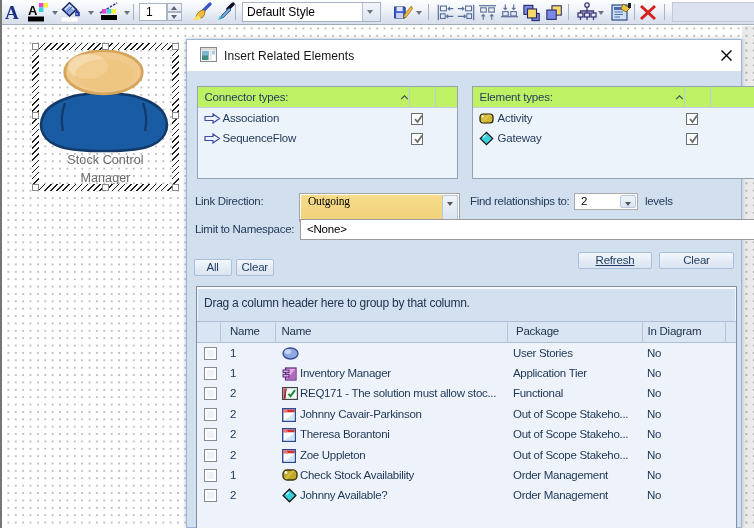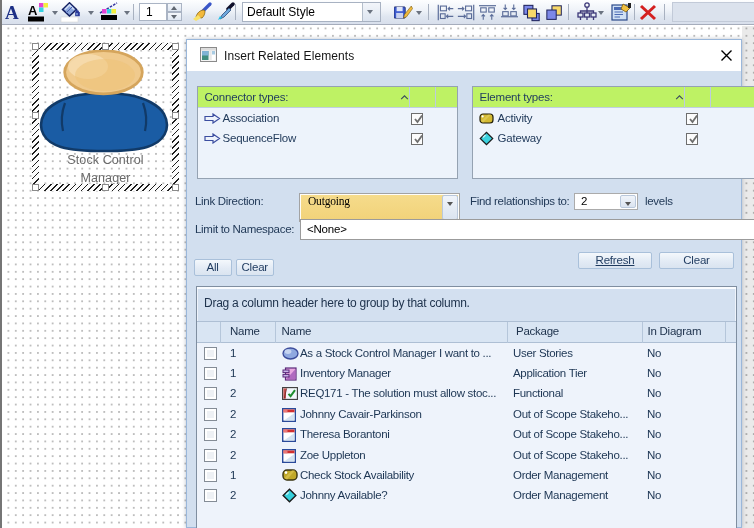--- a/index.html
+++ b/index.html
@@ -361,21 +361,20 @@
       <div class="hsep" style="left:528px"></div>
     </div>
     <div id="growc">
         <div class="grow" style="top:56.5px">
           <div class="gcb"></div>
           <span class="dep">1</span>
           <svg class="ric" width="17" height="13" viewBox="0 0 17 13">
             <ellipse cx="8.5" cy="6.5" rx="7.5" ry="5.5" fill="#8fa8e0" stroke="#3a4a9a" stroke-width="1.3"></ellipse>
             <ellipse cx="6" cy="4.6" rx="3.4" ry="2.4" fill="#c6d4f0"></ellipse>
           </svg>
-          <span class="nm">As a Stock Control Manager I want to ...</span>
           <span class="pk">User Stories</span>
           <span class="nd">No</span>
         </div>
         <div class="grow" style="top:76.9px">
           <div class="gcb"></div>
           <span class="dep">1</span>
           <svg class="ric" width="15" height="14" viewBox="0 0 15 14">
             <rect x="3.5" y="1" width="10.5" height="12" fill="#e8a8e0" stroke="#5a2a7a" stroke-width="1.2"></rect>
             <path d="M4 12.5 L13.5 2 V12.5 Z" fill="#b06ac0"></path>
             <rect x="1" y="3" width="6" height="2.6" fill="#c8b4e8" stroke="#5a2a7a" stroke-width="1"></rect>

